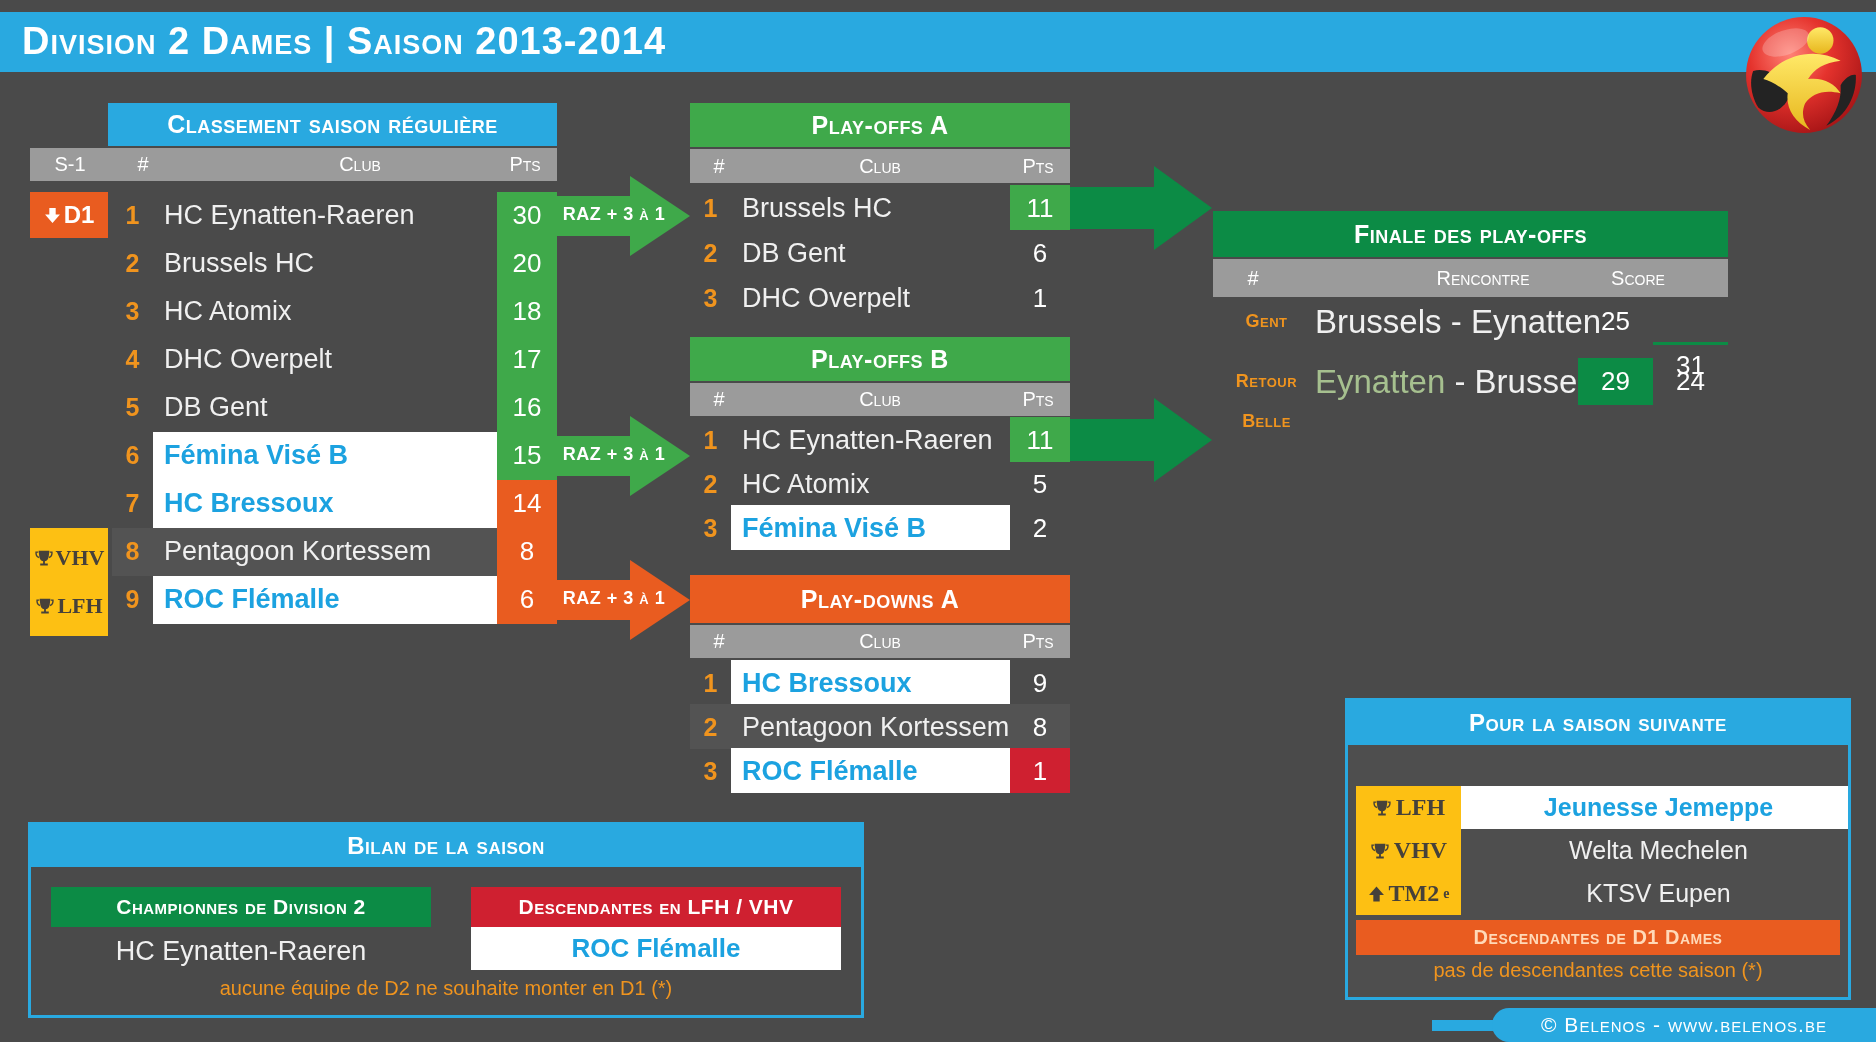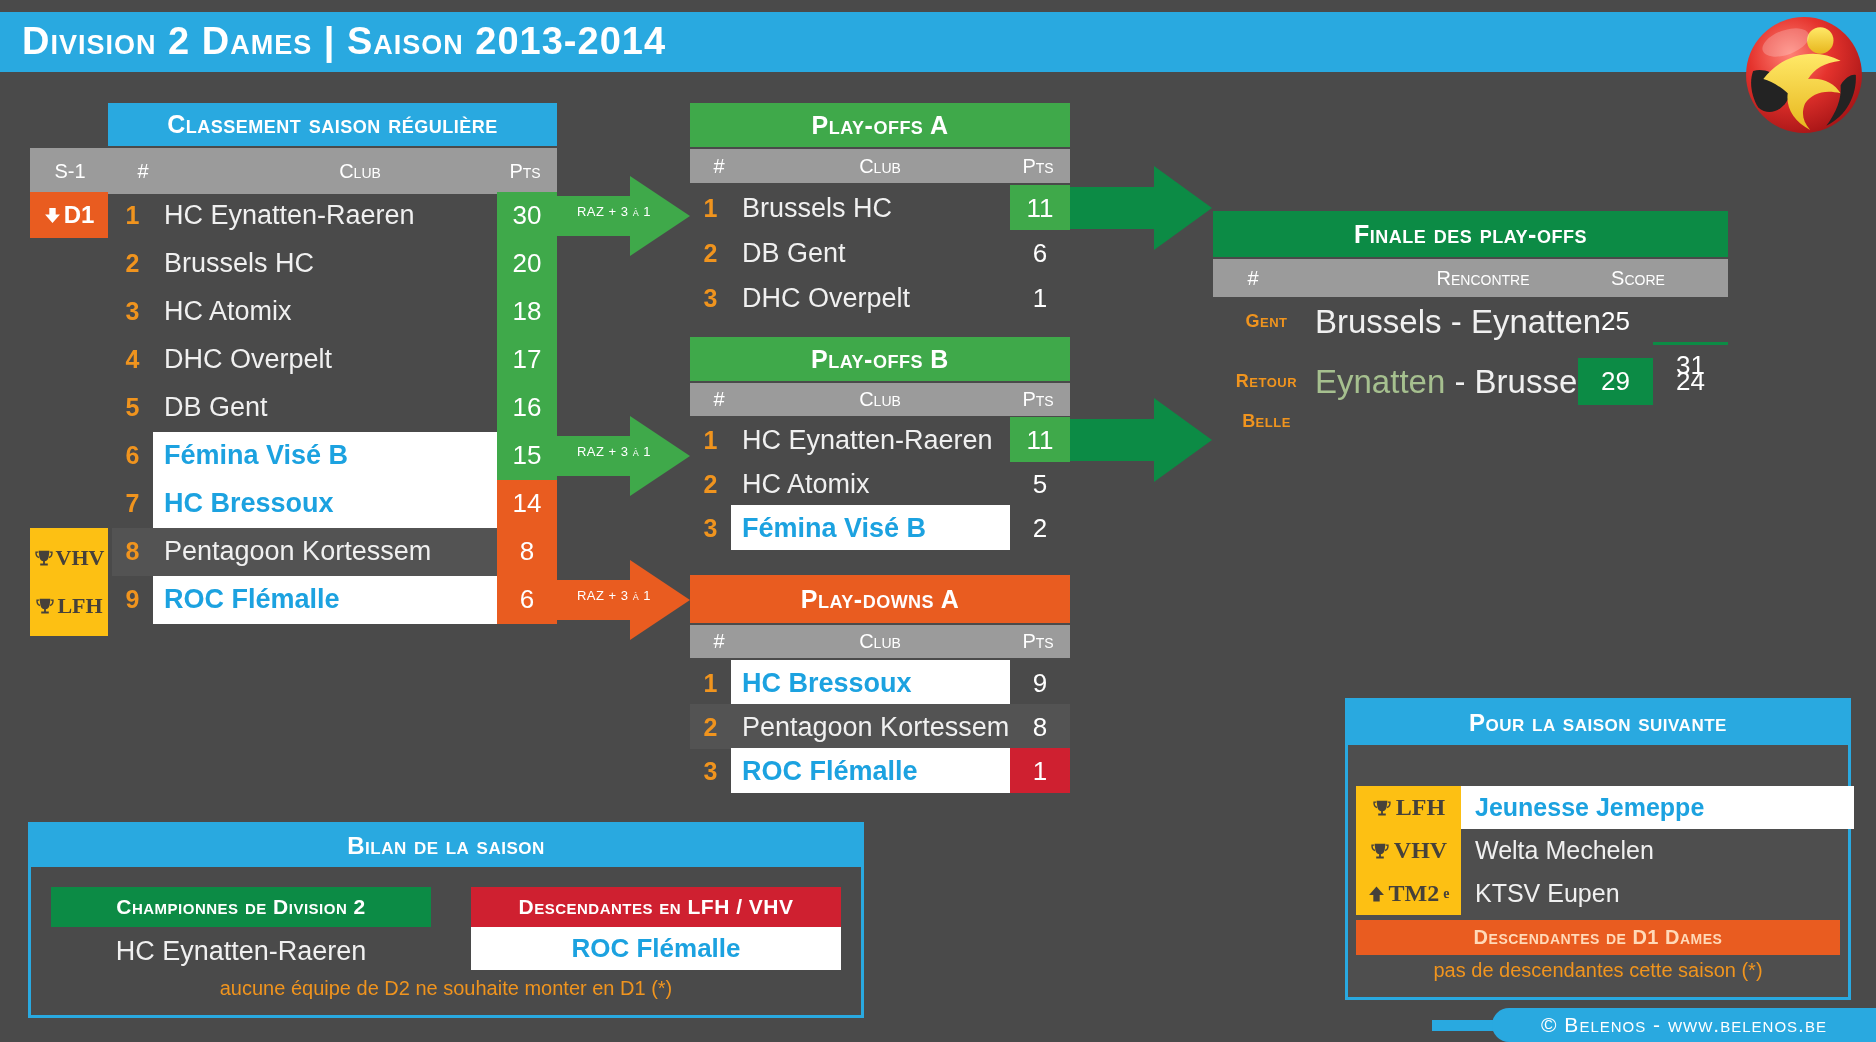--- a/index.html
+++ b/index.html
@@ -48,22 +48,22 @@
          display:flex;align-items:center;justify-content:center;gap:3px;
          color:#fff;font-weight:bold;font-size:24px;}
   .s1-promoted{position:absolute;left:30px;top:528px;width:78px;height:96px;background:#fdc013;
          display:flex;flex-direction:column;align-items:center;justify-content:space-around;padding:6px 0;}
   .badge-line{display:flex;align-items:center;gap:2px;font-family:"Liberation Serif",serif;
          font-weight:bold;font-size:22px;color:#46413a;}
 
   
   .shaft{position:absolute;}
   .ahead{position:absolute;width:0;height:0;}
-  .alabel{position:absolute;z-index:2;text-align:center;color:#fff;font-weight:normal;
-          font-size:13px;font-variant:small-caps;letter-spacing:.5px;}
+  .alabel{position:absolute;z-index:2;text-align:center;color:#fff;font-weight:bold;
+          font-size:18px;font-variant:small-caps;letter-spacing:.5px;}
 
   
   .frow{position:absolute;left:1213px;width:515px;height:47px;}
   .f-label{position:absolute;left:6px;width:95px;line-height:47px;text-align:center;
            font-variant:small-caps;font-weight:bold;color:#f0941e;font-size:18px;letter-spacing:.5px;}
   .f-match{position:absolute;left:102px;line-height:47px;font-size:33px;color:#f0f0f0;white-space:nowrap;}
   .f-score{position:absolute;top:0;bottom:0;width:75px;line-height:47px;text-align:center;
            font-size:26px;color:#fff;}
   .winner{color:#a6c08f;}
 
@@ -71,21 +71,21 @@
   .panel{position:absolute;border:3px solid #29a9e0;}
   .panel-head{height:42px;background:#29a9e0;display:flex;align-items:center;justify-content:center;
       color:#fff;font-weight:bold;font-size:24px;font-variant:small-caps;letter-spacing:.5px;}
   .banner{position:absolute;display:flex;align-items:center;justify-content:center;
       color:#fff;font-weight:bold;font-variant:small-caps;font-size:21px;letter-spacing:.5px;}
   .note{position:absolute;left:0;right:0;text-align:center;color:#f0941e;font-size:20px;}
 
   .ybadge{height:43px;display:flex;align-items:center;justify-content:center;gap:4px;
       font-family:"Liberation Serif",serif;font-weight:bold;font-size:24px;color:#46413a;}
   .ns-club{position:absolute;left:113px;width:379px;height:43px;line-height:43px;
-      padding-left:14px;font-size:25px;color:#f0f0f0;}
+      padding-left:8px;font-size:25px;color:#f0f0f0;text-align:center;}
   .ns-club.wb{background:#fff;color:#1ca2e0;font-weight:bold;}
 
   
   .footer-line{position:absolute;left:1432px;top:1020px;width:444px;height:11px;background:#29a9e0;}
   .footer-pill{position:absolute;left:1492px;top:1008px;width:384px;height:34px;background:#29a9e0;
       border-radius:17px 0 0 17px;display:flex;align-items:center;justify-content:center;
       color:#fff;font-size:21px;font-variant:small-caps;letter-spacing:1px;}
 </style>
 </head>
 <body>
@@ -111,21 +111,21 @@
     <path d="M10 56 C24 52 40 62 46 80 C40 96 25 101 15 92 C8 81 6 66 10 56 Z" fill="#232323"></path>
     <path d="M111 60 C112 80 102 100 82 110 C92 96 97 84 96 70 C101 62 107 59 111 60 Z" fill="#232323"></path>
     <path d="M20 64 C38 40 70 32 96 46 C80 48 70 54 64 64 C78 62 90 68 96 78 C80 74 68 78 61 88 C57 98 59 106 66 114 C50 106 42 92 44 78 C35 70 27 66 20 64 Z" fill="url(#yg)"></path>
     <circle cx="76" cy="26" r="13" fill="url(#yg)"></circle>
     <ellipse cx="42" cy="28" rx="24" ry="12" fill="rgba(255,255,255,0.22)" transform="rotate(-20 42 28)"></ellipse>
   </svg>
 </div>
 
 <div class="tt bg-blue" style="left:108px;top:103px;width:449px;height:43px;">Classement saison régulière</div>
 
-<div class="ghead" style="left:30px;top:148px;width:527px;height:46px;">
+<div class="ghead" style="left:30px;top:148px;width:527px;height:33px;">
   <span class="gh" style="left:14px;width:52px;">S-1</span>
   <span class="gh" style="left:95px;width:36px;">#</span>
   <span class="gh" style="left:250px;width:160px;">Club</span>
   <span class="gh" style="right:4px;width:56px;">Pts</span>
 </div>
 
 <div class="s1-d1">
   <svg width="17" height="19" viewBox="0 0 16 16">
     <path d="M5 1h6v6h4L8 15 1 7h4z" fill="#fff"></path>
   </svg>

